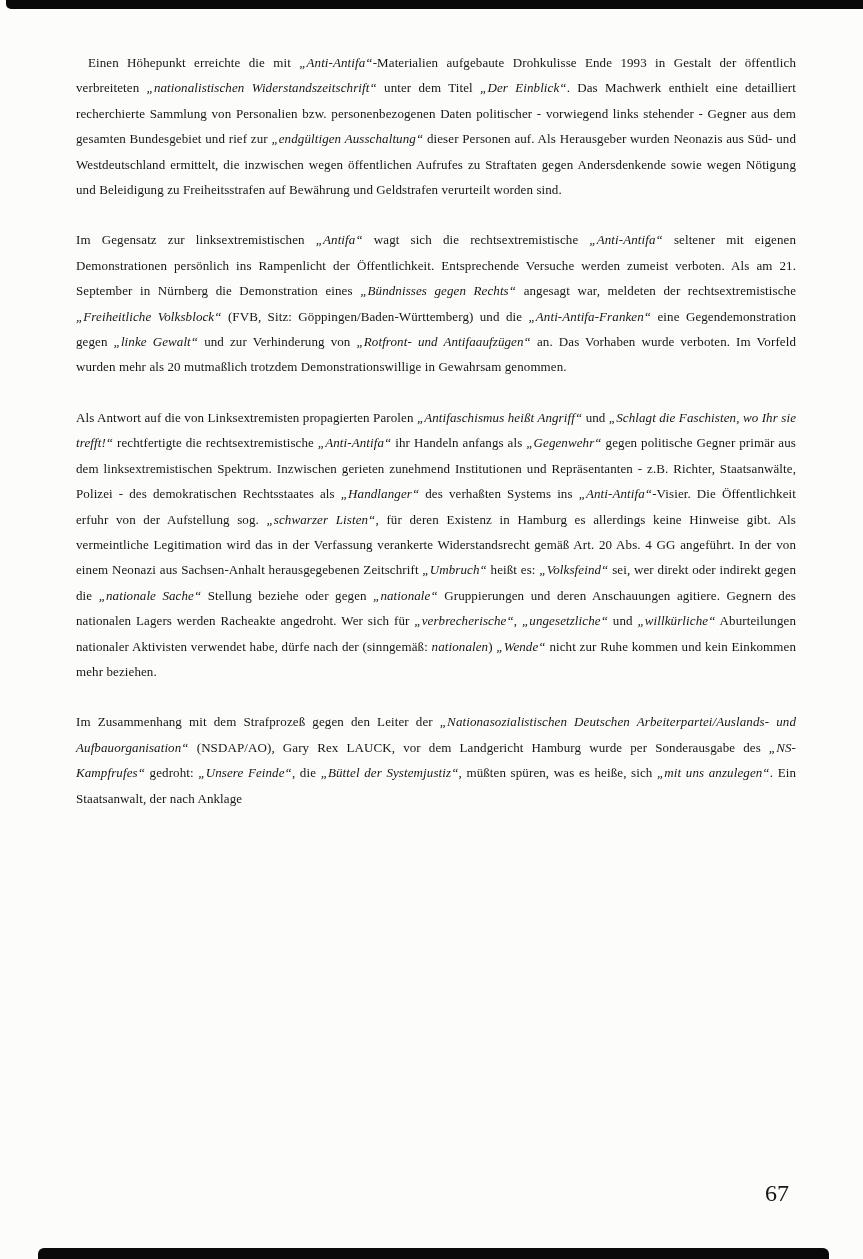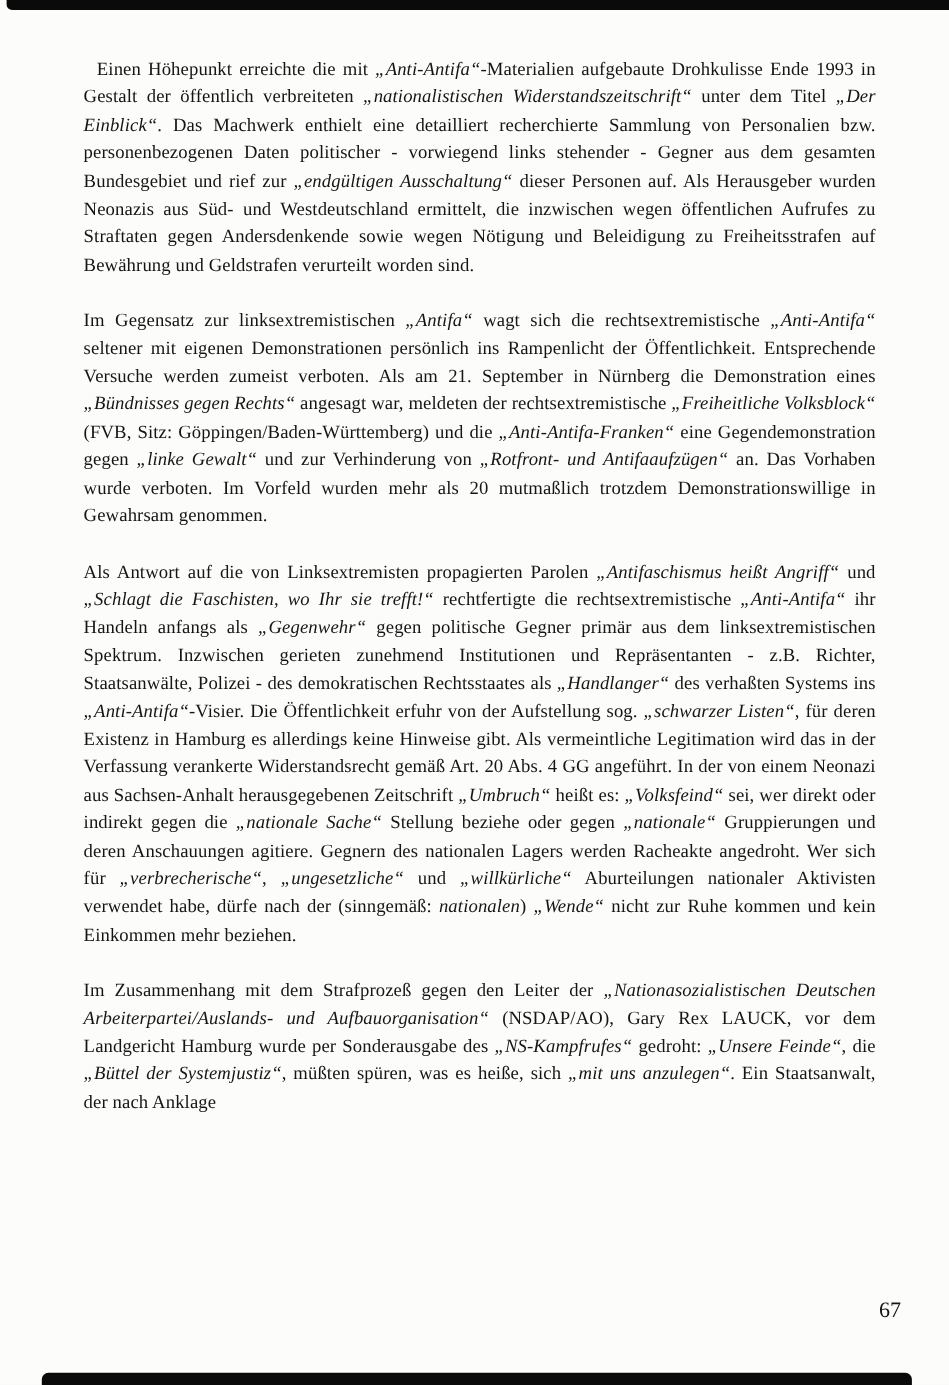--- a/index.html
+++ b/index.html
@@ -34,39 +34,39 @@
     height: 11px;
     background: #0a0a0a;
     border-top-left-radius: 6px;
     border-top-right-radius: 6px;
   }
   .text-block {
     position: absolute;
     top: 50px;
     left: 76px;
     width: 720px;
-    font-size: 17px;
+    font-size: 13px;
     line-height: 25.4px;
     text-align: justify;
     letter-spacing: 0.1px;
   }
   .text-block p {
     margin: 0 0 25px 0;
   }
   .text-block p.indent {
     text-indent: 12px;
   }
   .text-block i {
     font-style: italic;
   }
   .page-number {
     position: absolute;
-    left: 799px;
+    left: 765px;
     top: 1180px;
-    font-size: 20px;
+    font-size: 24px;
   }
 </style>
 </head>
 <body>
 
 <div class="page">
   <div class="scan-bar-top"></div>
   <div class="text-block">
       <p class="indent"><span>Einen Höhepunkt erreichte die mit </span><i>„Anti-Antifa“</i><span>-Materialien aufgebaute Drohkulisse Ende 1993 in Gestalt der öffentlich verbreiteten </span><i>„nationalistischen Widerstandszeitschrift“</i><span> unter dem Titel </span><i>„Der Einblick“</i><span>. Das Machwerk enthielt eine detailliert recherchierte Sammlung von Personalien bzw. personenbezogenen Daten politischer - vorwiegend links stehender - Gegner aus dem gesamten Bundesgebiet und rief zur </span><i>„endgültigen Ausschaltung“</i><span> dieser Personen auf. Als Herausgeber wurden Neonazis aus Süd- und Westdeutschland ermittelt, die inzwischen wegen öffentlichen Aufrufes zu Straftaten gegen Andersdenkende sowie wegen Nötigung und Beleidigung zu Freiheitsstrafen auf Bewährung und Geldstrafen verurteilt worden sind.</span></p>
       <p><span>Im Gegensatz zur linksextremistischen </span><i>„Antifa“</i><span> wagt sich die rechtsextremistische </span><i>„Anti-Antifa“</i><span> seltener mit eigenen Demonstrationen persönlich ins Rampenlicht der Öffentlichkeit. Entsprechende Versuche werden zumeist verboten. Als am 21. September in Nürnberg die Demonstration eines </span><i>„Bündnisses gegen Rechts“</i><span> angesagt war, meldeten der rechtsextremistische </span><i>„Freiheitliche Volksblock“</i><span> (FVB, Sitz: Göppingen/Baden-Württemberg) und die </span><i>„Anti-Antifa-Franken“</i><span> eine Gegendemonstration gegen </span><i>„linke Gewalt“</i><span> und zur Verhinderung von </span><i>„Rotfront- und Antifaaufzügen“</i><span> an. Das Vorhaben wurde verboten. Im Vorfeld wurden mehr als 20 mutmaßlich trotzdem Demonstrationswillige in Gewahrsam genommen.</span></p>

